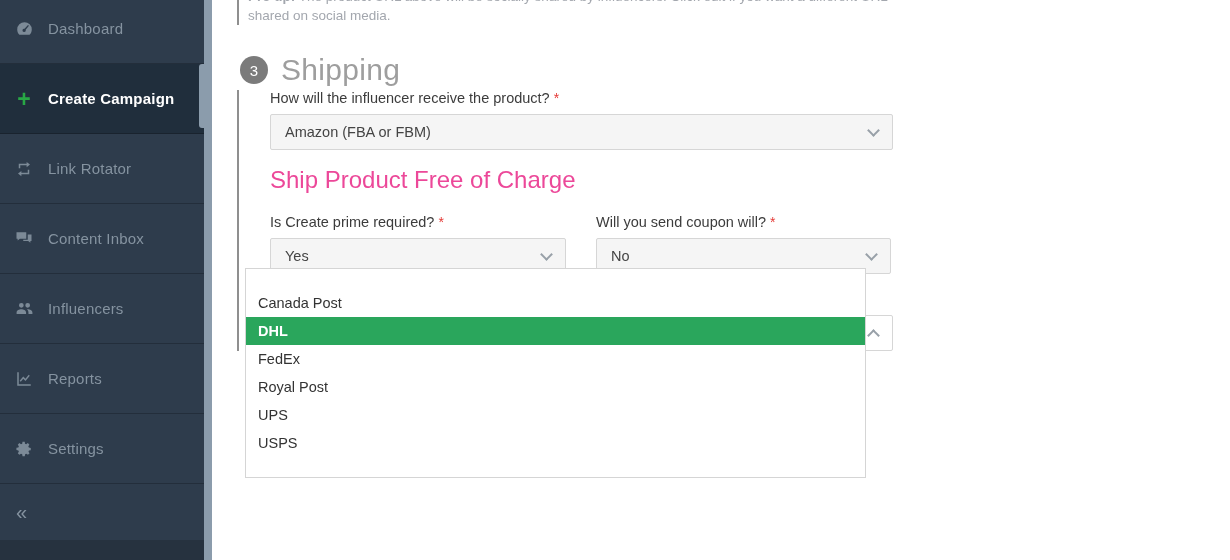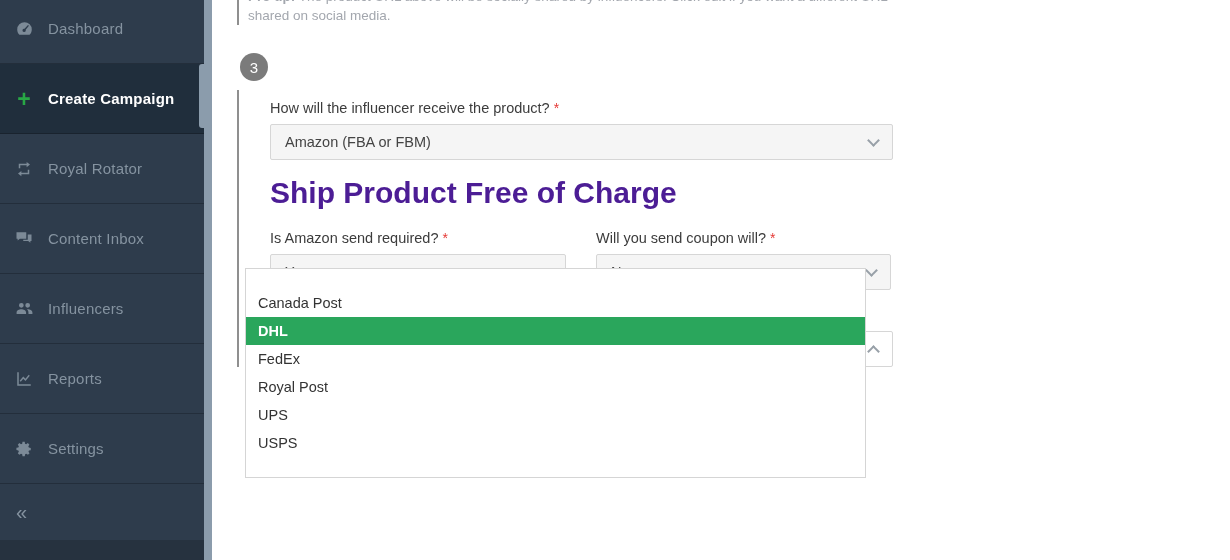--- a/index.html
+++ b/index.html
@@ -62,37 +62,37 @@
     width:28px; height:28px; border-radius:50%; background:#7b7b7b;
     color:#fff; font-size:15px; display:flex; align-items:center; justify-content:center;
     flex:none;
   }
   .step-title { margin-left:13px; font-size:30px; color:#9e9e9e; letter-spacing:.3px; }
 
   .form-section {
     position:absolute; left:25px; top:90px; width:656px;
     border-left:2px solid #8f8f8f; padding-left:31px;
   }
-  .field-label { font-size:14.5px; color:#3c3c3c; margin-top:10px; }
+  .field-label { font-size:14.5px; color:#3c3c3c; }
   .req { color:#e53935; margin-left:4px; font-size:14px; }
 
   .select-box {
     height:36px; background:#f5f5f5; border:1px solid #d6d6d6; border-radius:2px;
     display:flex; align-items:center; justify-content:space-between;
     padding:0 14px; font-size:14.5px; color:#444; margin-top:8px; cursor:pointer;
   }
   .select-box.open { background:#fff; }
   .select-box .placeholder { color:#9aa0a6; }
   .chev {
     width:9px; height:9px; border-right:2px solid #98a0a8; border-bottom:2px solid #98a0a8;
     transform:rotate(45deg); margin-top:-4px; flex:none;
   }
   .chev.up { transform:rotate(-135deg); margin-top:5px; }
 
-  .sub-heading { margin-top:16px; font-size:30px; color:#4c1d95; font-weight:700; }
+  .sub-heading { margin-top:16px; font-size:24px; color:#ec4899; font-weight:400; }
 
   .two-col { display:flex; margin-top:6px; }
   .two-col .col-left  { width:296px; }
   .two-col .col-right { width:295px; margin-left:30px; }
   .two-col .field-label { margin-top:14px; }
   .carrier-label { margin-top:19px; }
   .carrier-select { margin-top:6px; }
 
   .options-panel {
     position:absolute; left:33px; top:268px; width:621px;
@@ -122,21 +122,21 @@
           <span class="plus-glyph">+</span>
         </span>
     <span class="side-label">Create Campaign</span>
   </div>
       <div class="side-item">
     <span class="icon-slot">
           <svg width="18" height="18" viewBox="0 0 24 24" fill="currentColor">
             <path d="M7 7h8.5v2.5L20 6l-4.5-3.5V5H5v6h2V7zm10 10H8.5v-2.5L4 18l4.5 3.5V19H19v-6h-2v4z"></path>
           </svg>
         </span>
-    <span class="side-label">Royal Rotator</span>
+    <span class="side-label">Link Rotator</span>
   </div>
       <div class="side-item">
     <span class="icon-slot">
           <svg width="18" height="18" viewBox="0 0 24 24" fill="currentColor">
             <path d="M2 3h13v8.5H6.5L3.5 14v-2.5H2V3zm15 3h5v8.5h-1.5V17l-3-2.5H11V13h6V6z"></path>
           </svg>
         </span>
     <span class="side-label">Content Inbox</span>
   </div>
       <div class="side-item">
@@ -173,38 +173,39 @@
 <div class="sb-thumb"></div>
 
 <main class="main">
 
   <div class="pro-tip">
     <b>Pro tip:</b><span> The product URL above will be socially shared by influencers. Click edit if you want a different URL shared on social media.</span>
   </div>
 
   <div class="step-header">
     <div class="step-circle">3</div>
+    <div class="step-title">Shipping</div>
   </div>
 
   <section class="form-section">
 
     <div class="field-label">
       <span>How will the influencer receive the product?</span><span class="req">*</span>
     </div>
     <div class="select-box">
       <span>Amazon (FBA or FBM)</span>
       <span class="chev"></span>
     </div>
 
     <h2 class="sub-heading">Ship Product Free of Charge</h2>
 
     <div class="two-col">
       <div class="col-left">
         <div class="field-label">
-          <span>Is Amazon send required?</span><span class="req">*</span>
+          <span>Is Create prime required?</span><span class="req">*</span>
         </div>
         <div class="select-box">
           <span>Yes</span>
           <span class="chev"></span>
         </div>
       </div>
       <div class="col-right">
         <div class="field-label">
           <span>Will you send coupon will?</span><span class="req">*</span>
         </div>

